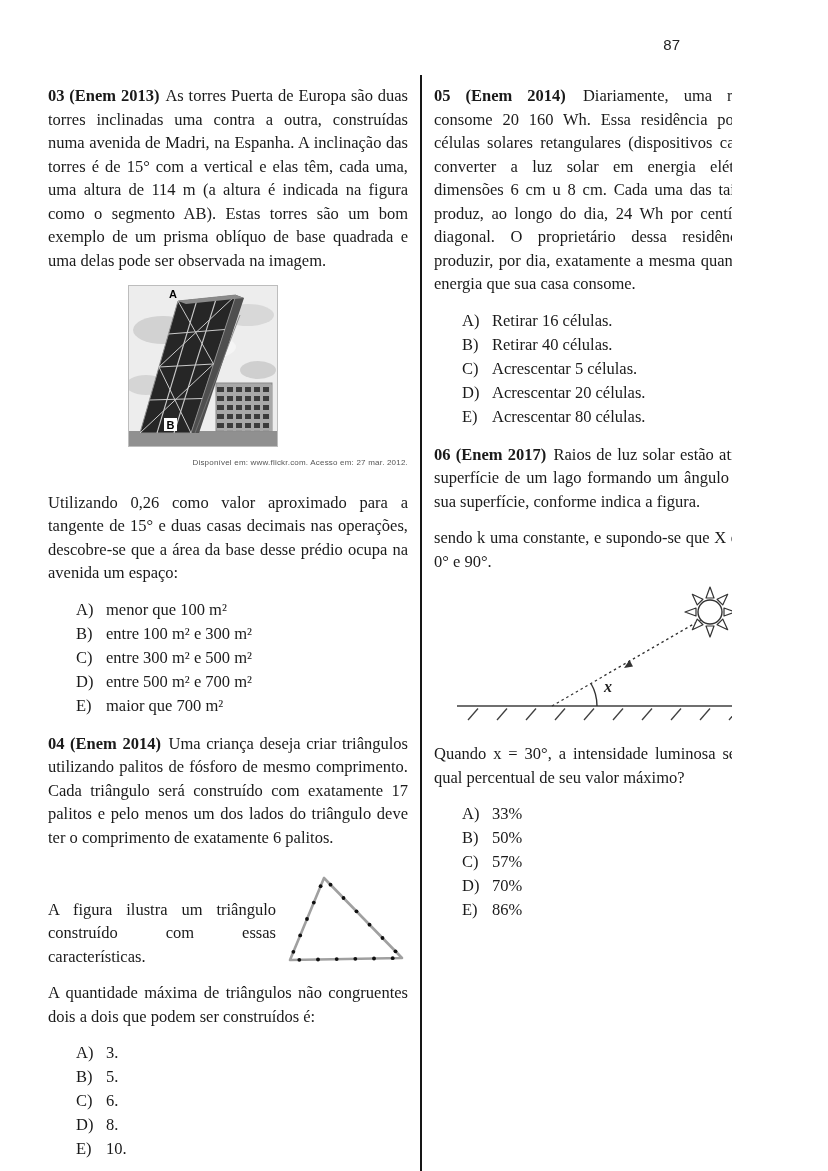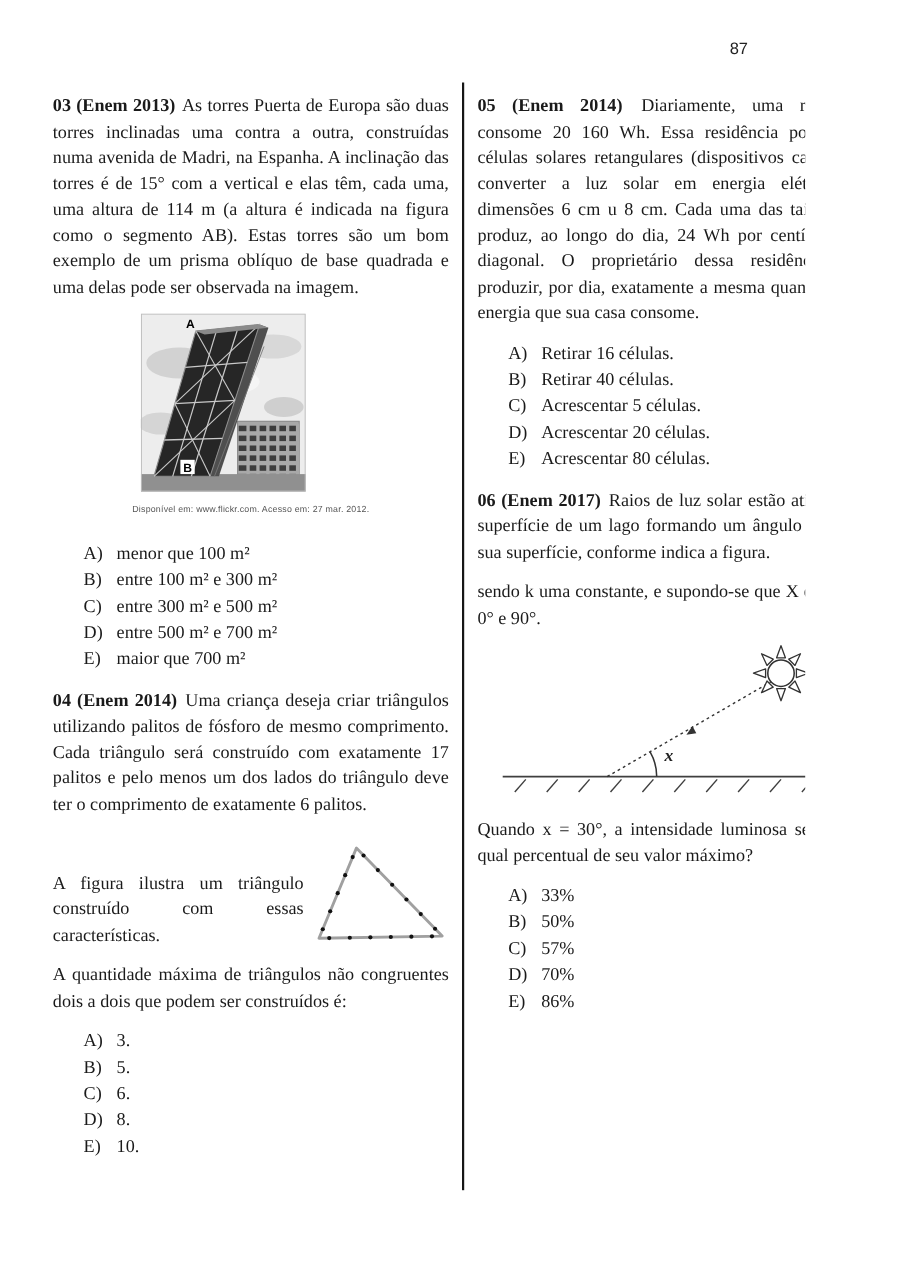--- a/index.html
+++ b/index.html
@@ -16,21 +16,21 @@
   .divider { width:2px; background:#161616; margin:-9px 12px -14px; }
   p.para { margin:0 0 13px; }
   b.qlabel { margin-right:2px;font-family:Liberation Serif, serif; }
   .opts { margin:2px 0 14px; }
   .opt { display:flex; padding-left:28px; line-height:24px; text-align:left; }
   .opt-letter { flex:none; width:30px; }
   .fig-photo { margin:4px 0 16px; }
   .photo-svg { display:block; margin-left:80px; }
   .fig-caption {
     font-family:"Liberation Sans", sans-serif; font-size:8px; color:#555;
-    text-align:center; margin-top:4px; letter-spacing:0.2px;
+    text-align:right; margin-top:4px; letter-spacing:0.2px;
   }
   .tri-row { display:flex; align-items:flex-end; margin:0 0 13px; }
   .tri-text { flex:1; }
   .tri-fig { flex:none; margin-left:8px; margin-top:10px; }
   .sun-fig { margin:6px 0 16px 18px; }
   svg { display:block; }
   .angle-label { font-family:"Liberation Serif", serif; font-style:italic; font-weight:bold; }
   .photo-label { font-family:"Liberation Sans", sans-serif; font-weight:bold; }
 </style>
 </head>
@@ -87,20 +87,21 @@
               <polygon points="50,16 108,10 116,13 58,19" fill="#8a8a8a"></polygon>
             </g>
             <text class="photo-label" x="41" y="13" font-size="11" fill="#000">A</text>
             <rect x="36" y="133" width="13" height="13" fill="#ffffff"></rect>
             <text class="photo-label" x="38.5" y="144" font-size="11" fill="#000">B</text>
             <rect x="0.5" y="0.5" width="149" height="161" fill="none" stroke="#bdbdbd" stroke-width="1"></rect>
           </svg>
           <div class="fig-caption">Disponível em: www.flickr.com. Acesso em: 27 mar. 2012.</div>
         </div>
 
+        <p class="para">Utilizando 0,26 como valor aproximado para a tangente de 15° e duas casas decimais nas operações, descobre-se que a área da base desse prédio ocupa na avenida um espaço:</p>
 
         <div class="opts">
           <div class="opt">
               <span class="opt-letter">A)</span>
               <span>menor que 100 m²</span>
             </div>
           <div class="opt">
               <span class="opt-letter">B)</span>
               <span>entre 100 m² e 300 m²</span>
             </div>

